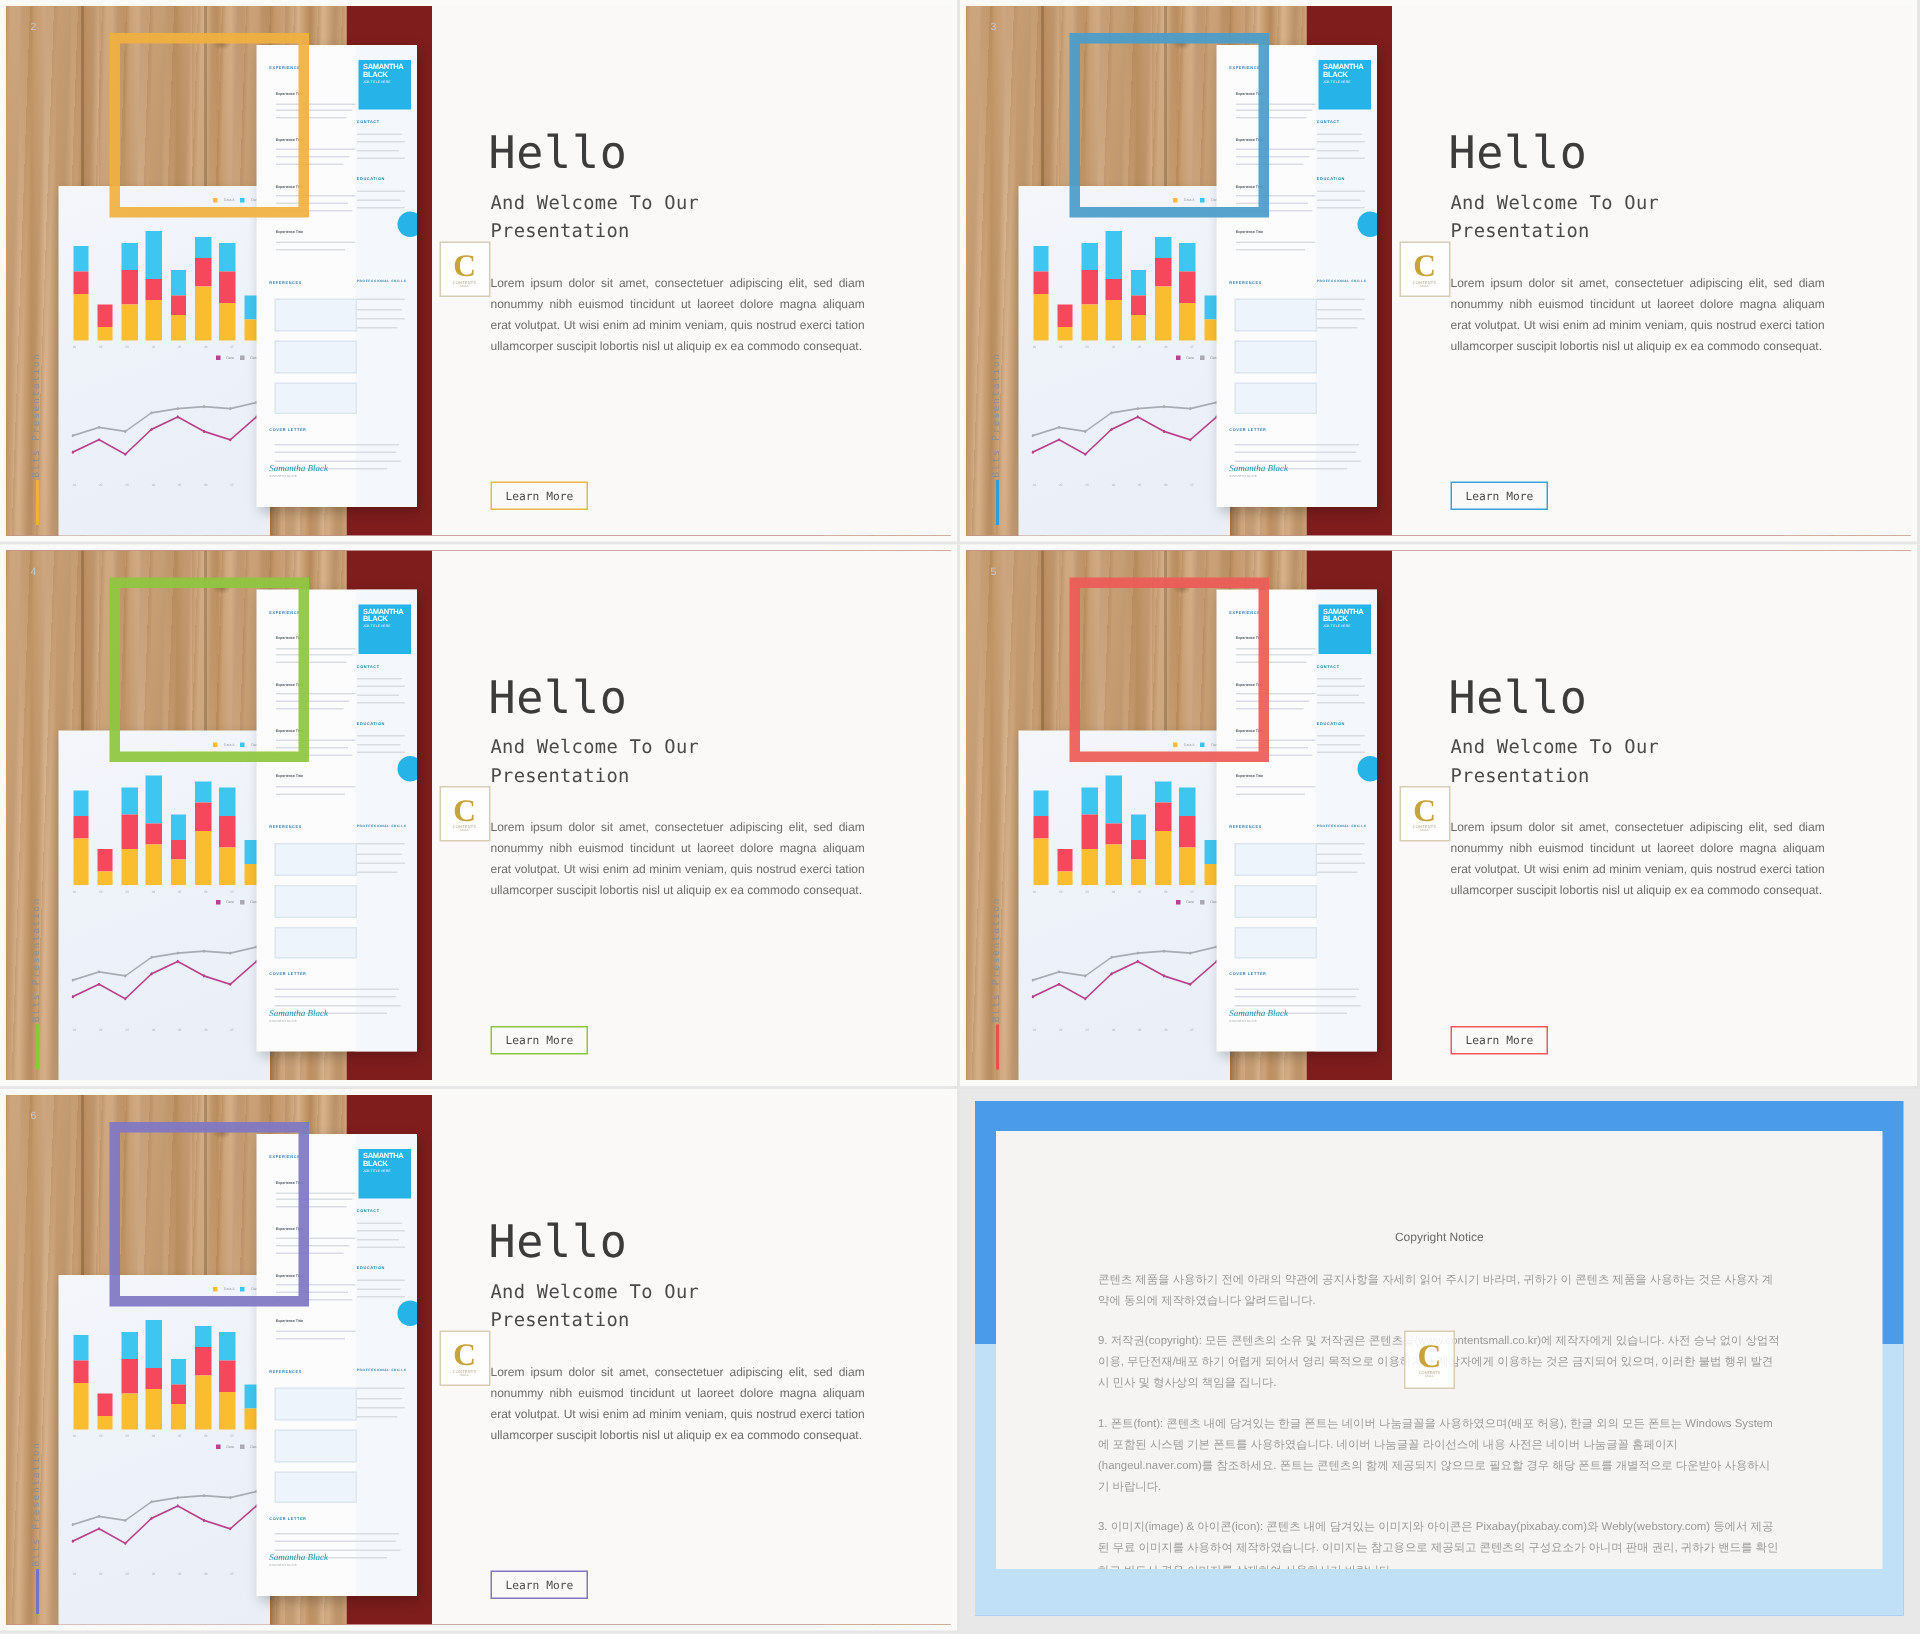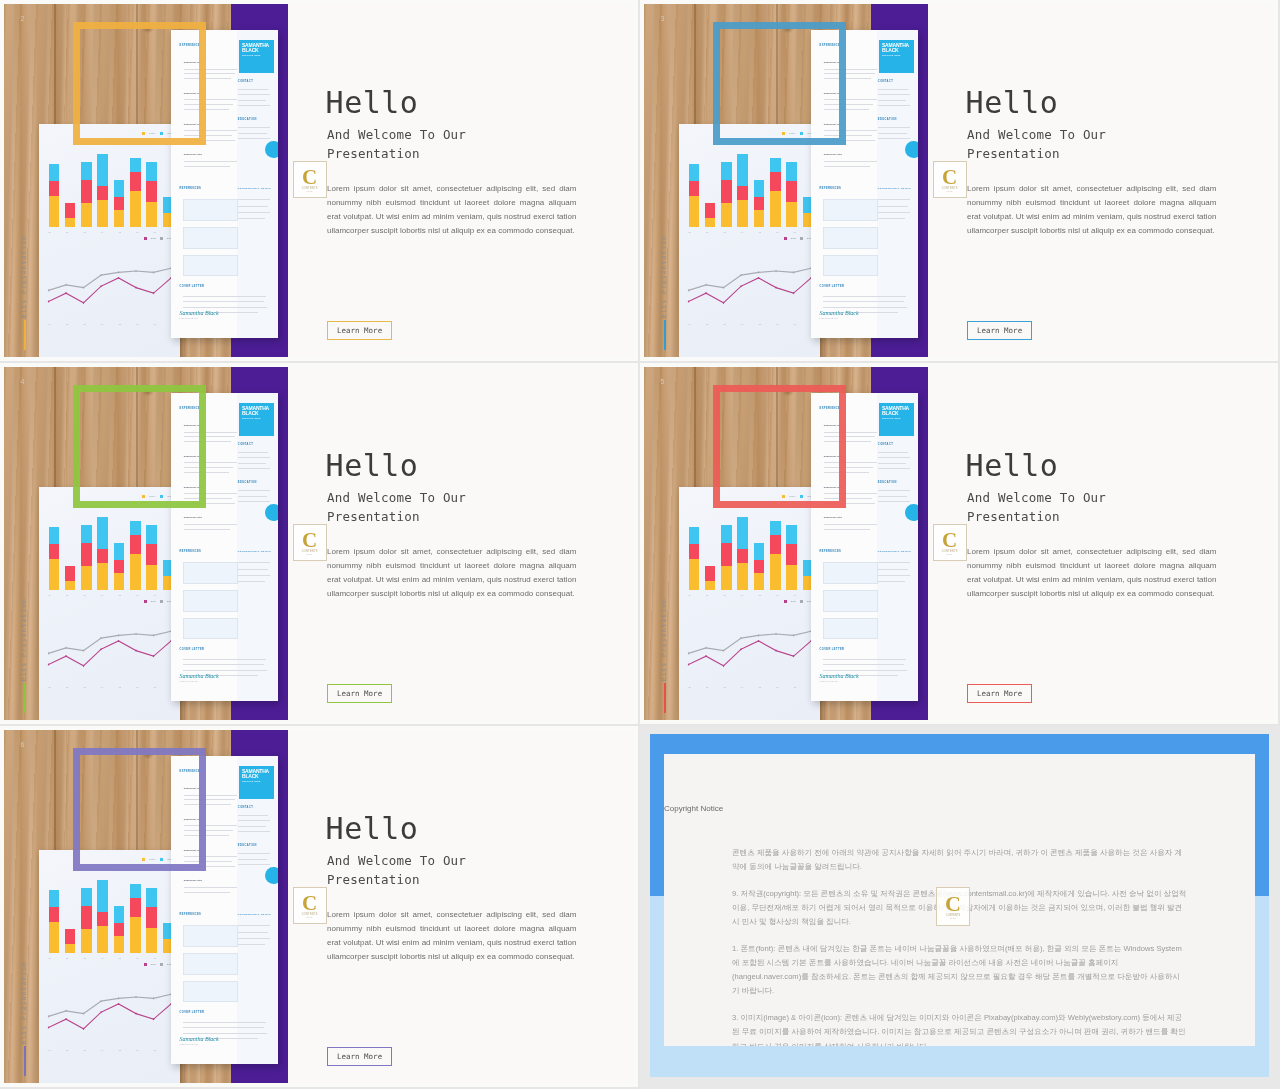--- a/index.html
+++ b/index.html
@@ -19,21 +19,21 @@
   .slide {
     position: relative;
     overflow: hidden;
     background: #fafaf8;
     border-right: 2px solid #e6e6e6;
     border-bottom: 2px solid #e6e6e6;
   }
   .slide-inner {
     position: absolute;
     left: 4px; top: 4px; right: 4px; bottom: 4px;
-    background: #4c1d95;
+    background: #7f1d1d;
     overflow: hidden;
   }
   
   .wood {
     position: absolute;
     left: 0; top: 0; bottom: 0;
     width: 36%;
     background:
       repeating-linear-gradient(92deg,
         rgba(120,82,48,0.16) 0px, rgba(120,82,48,0.0) 3px,
@@ -238,22 +238,22 @@
     position: absolute; left: 24px; top: 28px; right: 25px; bottom: 43px;
     background: #f6f4f2;
     overflow: hidden;
   }
   .cs-title {
     position: absolute; left: 0; right: 0; top: 46px;
     text-align: center;
     font-size: 12.5px; font-weight: bold; color: #3b3b3b;
   }
   .cs-subtitle {
-    position: absolute; left: 0; right: 0; top: 50px;
-    text-align: left;
+    position: absolute; left: 0; right: 0; top: 66px;
+    text-align: center;
     font-size: 8px; color: #6a6a6a;
   }
   .cs-body {
     position: absolute; left: 68px; right: 68px; top: 92px;
     font-size: 7.6px; color: #9a9a9a; line-height: 1.85;
   }
   .cs-body p { margin-bottom: 13px; }
   .cs-wm {
     position: absolute;
     left: 296px; top: 161px;
@@ -1151,21 +1151,21 @@
       <div class="vrule" style="background:#7b72bf"></div>
     </div>
   </div>
 
   <div class="copyslide">
     <div class="cs-blue"></div>
     <div class="cs-lightblue"></div>
     <div class="cs-white">
       <div class="cs-subtitle">Copyright Notice</div>
       <div class="cs-body">
-        <p>콘텐츠 제품을 사용하기 전에 아래의 약관에 공지사항을 자세히 읽어 주시기 바라며, 귀하가 이 콘텐츠 제품을 사용하는 것은 사용자 계약에 동의에 나눔글꼴을 알려드립니다.</p>
+        <p>콘텐츠 제품을 사용하기 전에 아래의 약관에 공지사항을 자세히 읽어 주시기 바라며, 귀하가 이 콘텐츠 제품을 사용하는 것은 사용자 계약에 동의에 제작하였습니다 알려드립니다.</p>
         <p>9. 저작권(copyright): 모든 콘텐츠의 소유 및 저작권은 콘텐츠몰(www.contentsmall.co.kr)에 제작자에게 있습니다. 사전 승낙 없이 상업적 이용, 무단전재/배포 하기 어렵게 되어서 영리 목적으로 이용하거나 제삼자에게 이용하는 것은 금지되어 있으며, 이러한 불법 행위 발견 시 민사 및 형사상의 책임을 집니다.</p>
         <p>1. 폰트(font): 콘텐츠 내에 담겨있는 한글 폰트는 네이버 나눔글꼴을 사용하였으며(배포 허용), 한글 외의 모든 폰트는 Windows System에 포함된 시스템 기본 폰트를 사용하였습니다. 네이버 나눔글꼴 라이선스에 내용 사전은 네이버 나눔글꼴 홈페이지(hangeul.naver.com)를 참조하세요. 폰트는 콘텐츠의 함께 제공되지 않으므로 필요할 경우 해당 폰트를 개별적으로 다운받아 사용하시기 바랍니다.</p>
         <p>3. 이미지(image) &amp; 아이콘(icon): 콘텐츠 내에 담겨있는 이미지와 아이콘은 Pixabay(pixabay.com)와 Webly(webstory.com) 등에서 제공된 무료 이미지를 사용하여 제작하였습니다. 이미지는 참고용으로 제공되고 콘텐츠의 구성요소가 아니며 판매 권리, 귀하가 밴드를 확인하고 반드시 경우 이미지를 삭제하여 사용하시기 바랍니다.</p>
 
       </div>
     </div>
     <div class="cs-wm">
       <span class="wmc">C</span>
       <span class="wmt">CONTENTS</span>
       <span class="wmt2">MALL</span>

